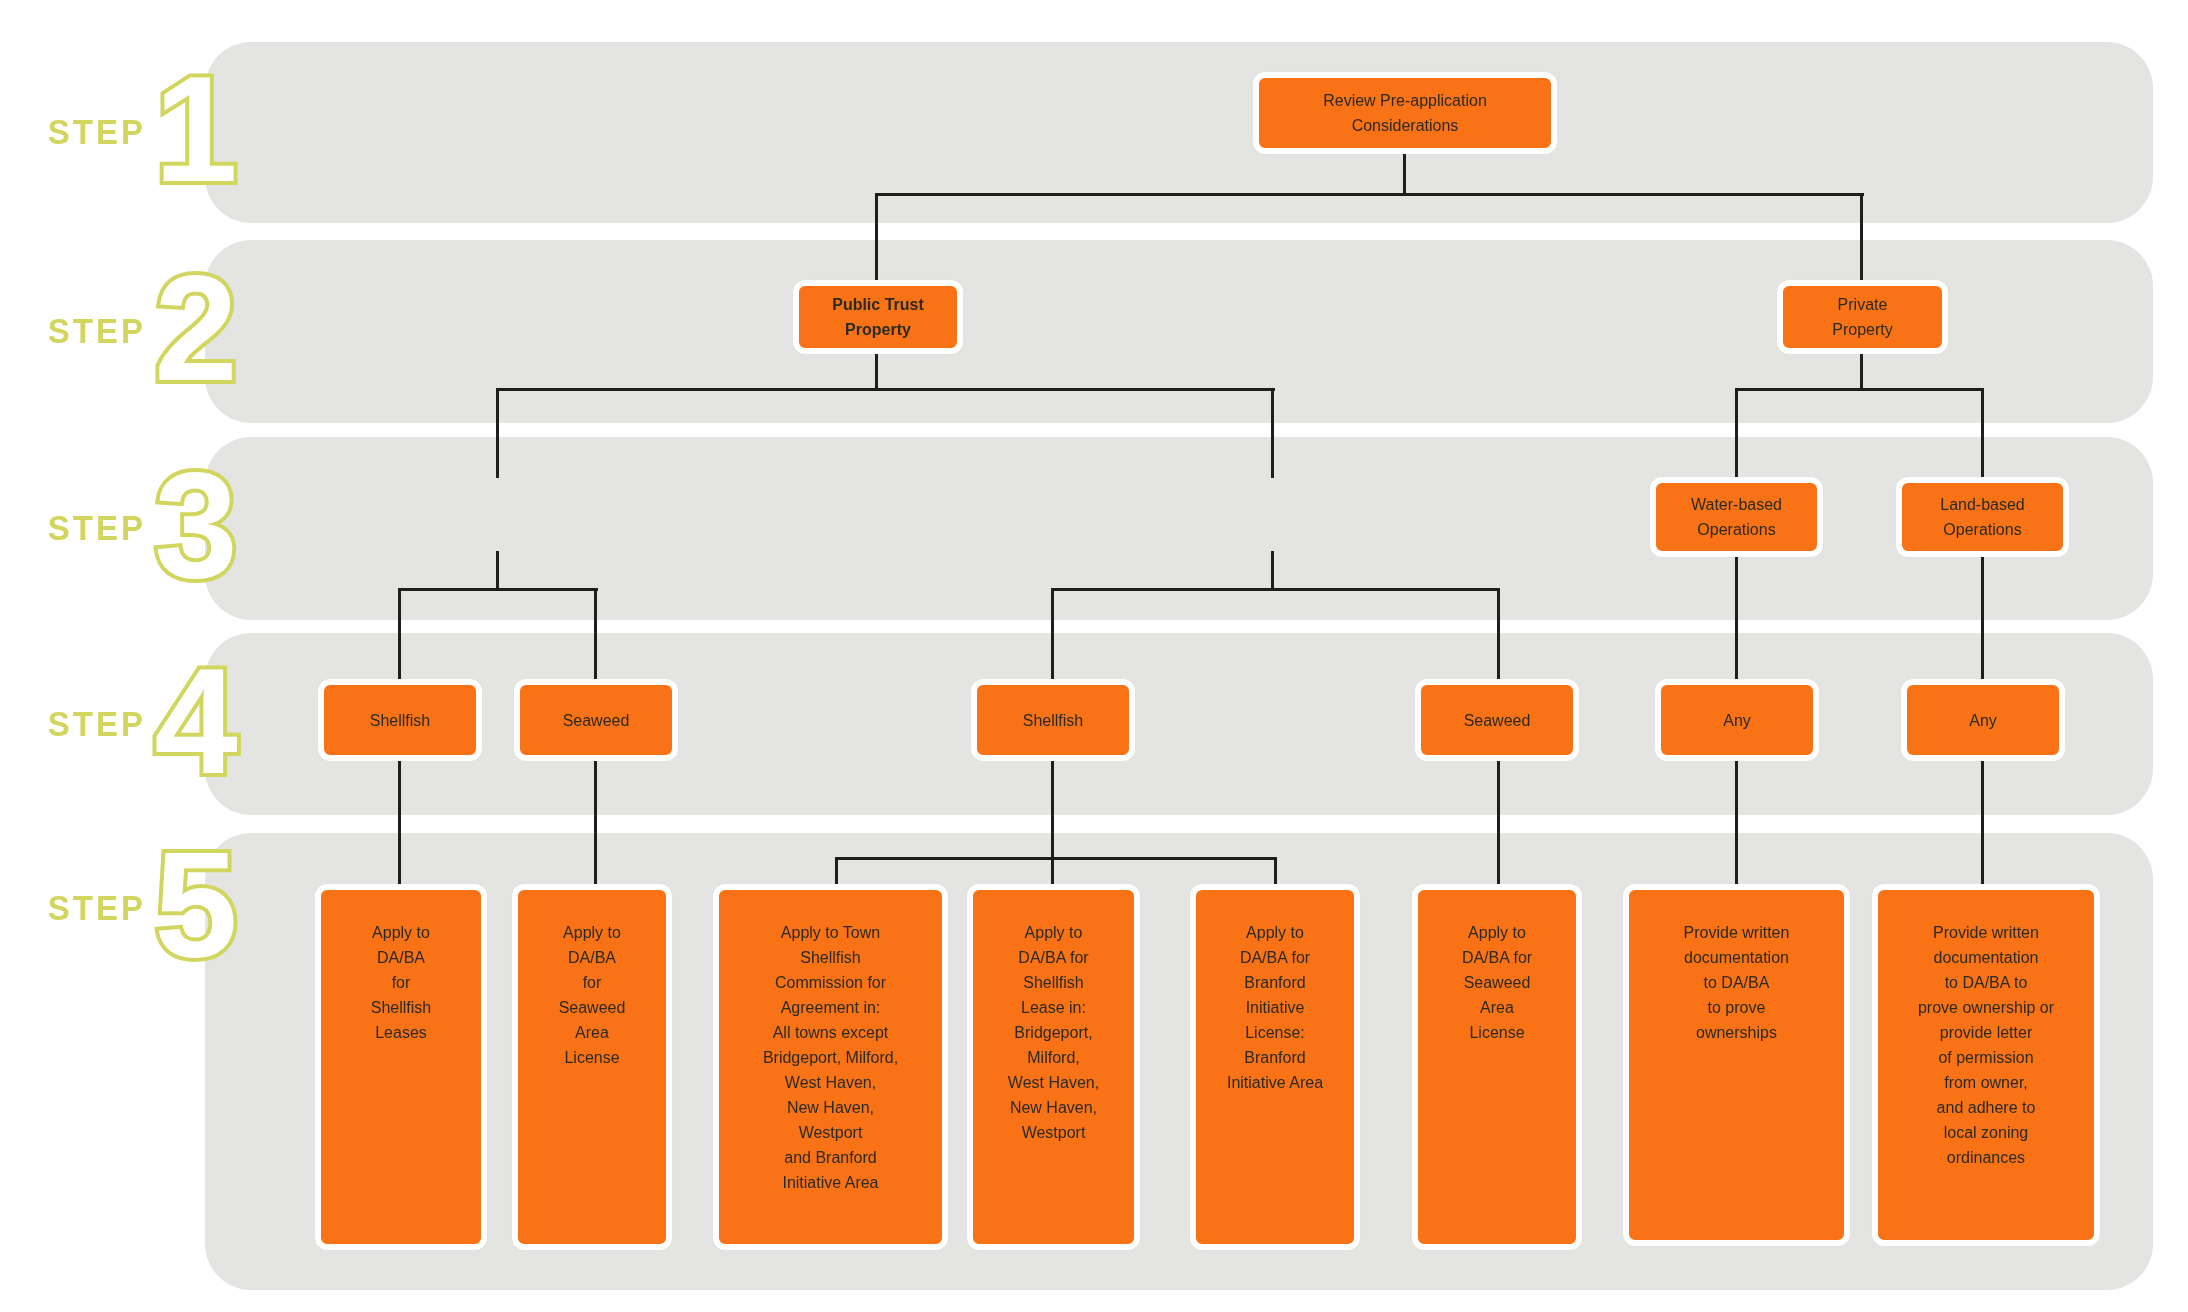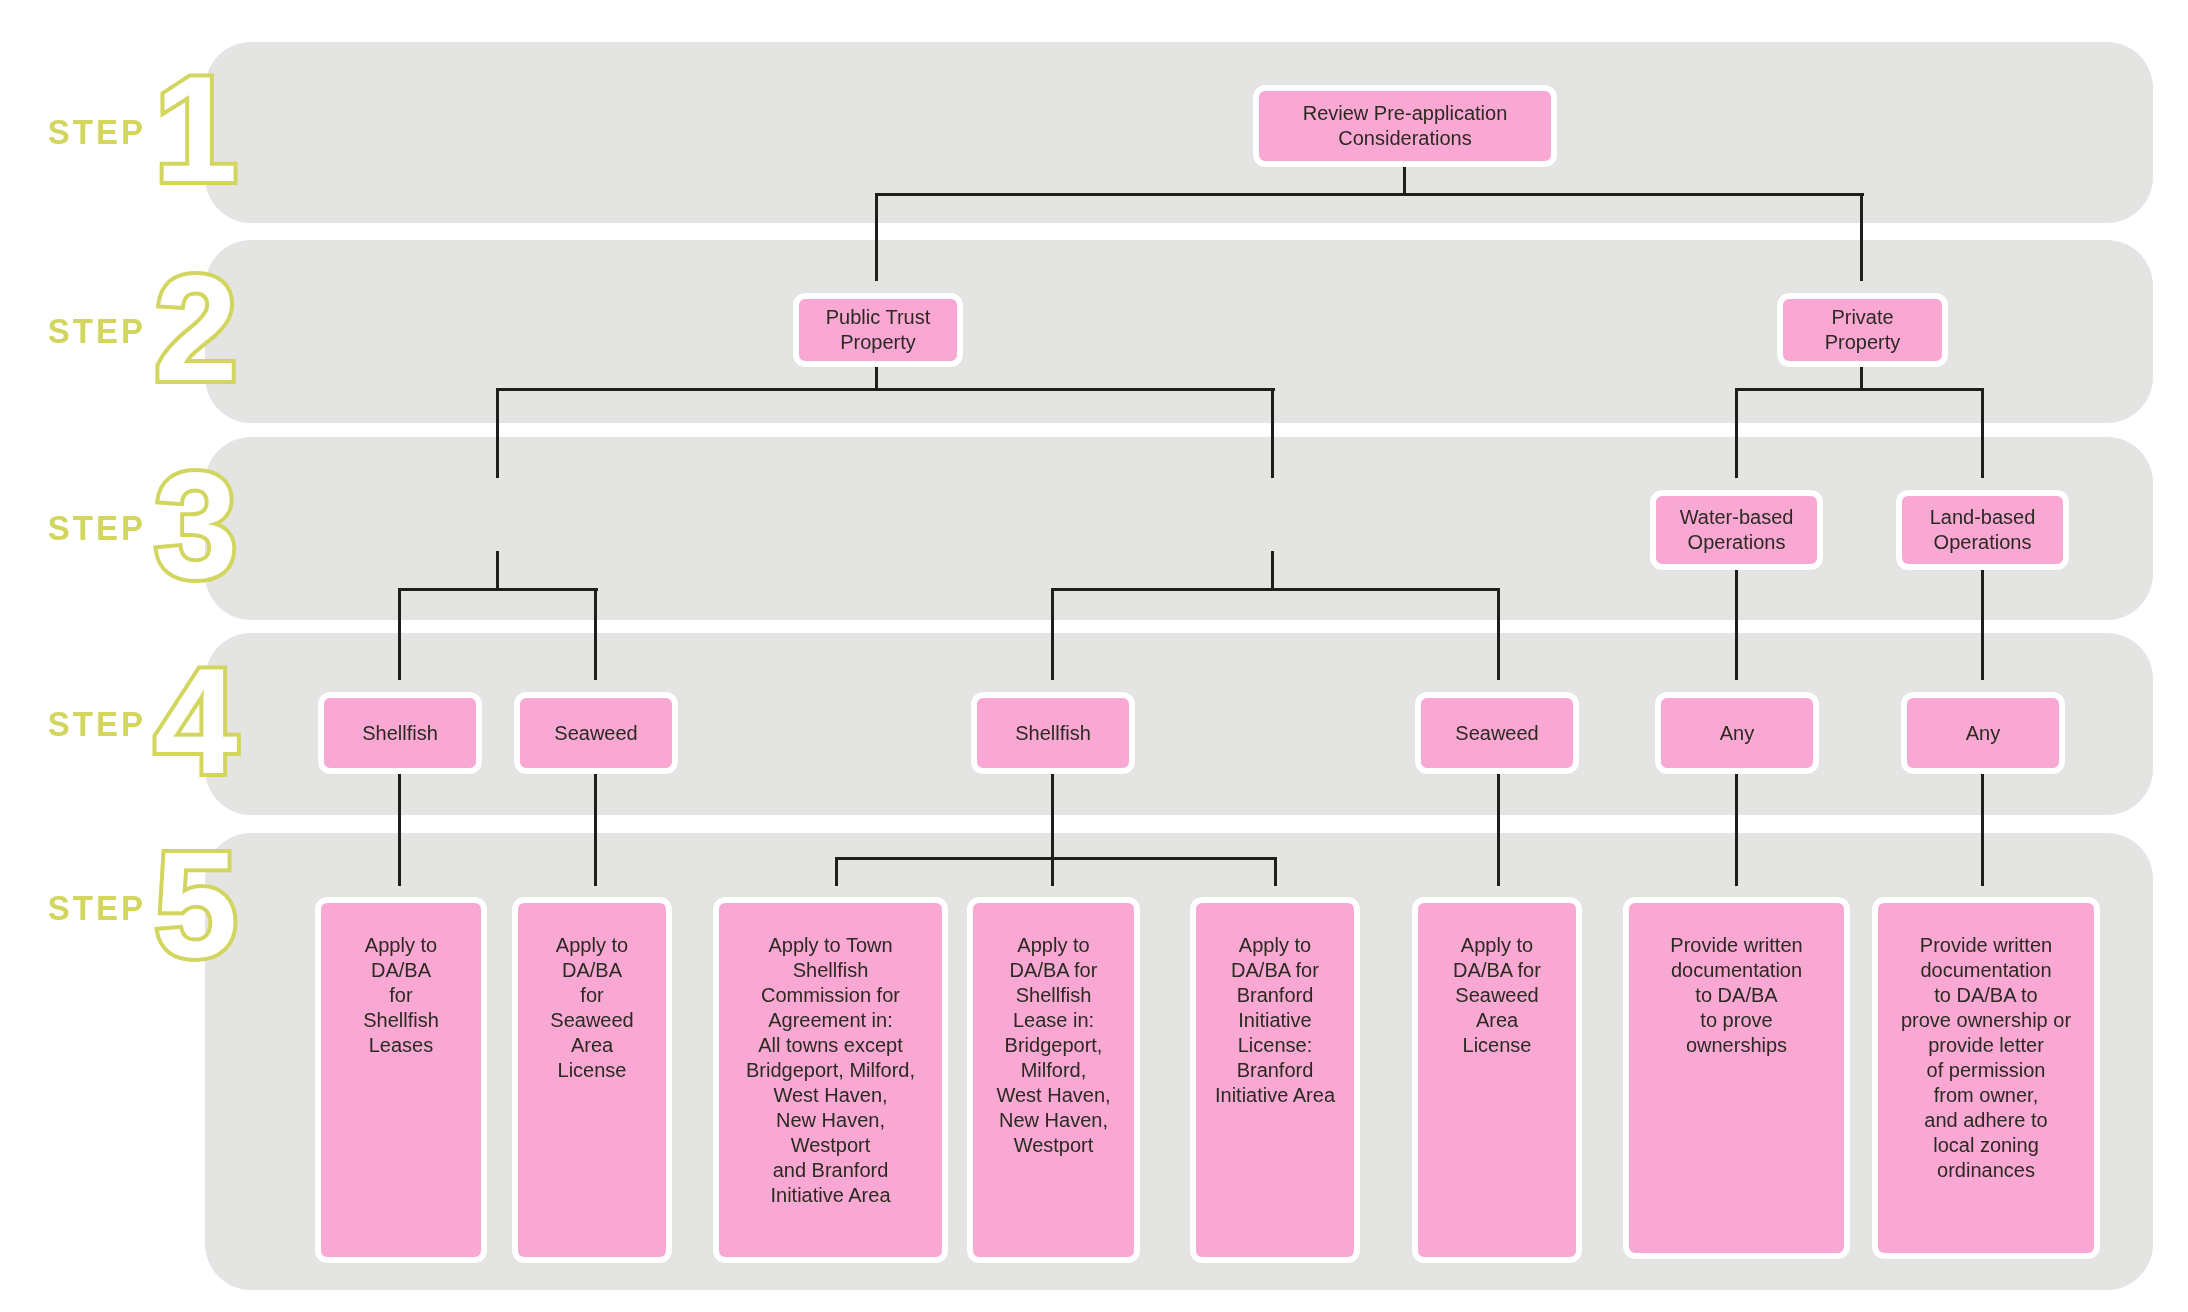--- a/index.html
+++ b/index.html
@@ -35,31 +35,30 @@
     font-weight:bold;
     font-size:150px;
     fill:#ffffff;
     stroke:#d2d65e;
     stroke-width:8px;
     paint-order:stroke;
   }
   .node{
     position:absolute;
     box-sizing:border-box;
-    background:#f9a8d4;
+    background:#f97316;
     border:6px solid #ffffff;
     border-radius:12px;
     display:flex;align-items:center;justify-content:center;
     text-align:center;
-    font-size:20px;
+    font-size:16px;
     line-height:25px;
     color:#2a2a20;
     white-space:pre-line;
     box-shadow:0 0 1px rgba(0,0,0,0.08);
-    margin-top:13px;
   }
   .node.tall{
     align-items:flex-start;
     padding-top:30px;
   }
   .vline,.hline{
     position:absolute;
     background:#1e1e1c;
   }
   .vline{width:3px;}
@@ -138,21 +137,21 @@
   <div class="hline" style="left:837px;top:857px;width:440px;"></div>
   <div class="vline" style="left:835px;top:857px;height:29px;"></div>
   <div class="vline" style="left:1274px;top:857px;height:29px;"></div>
   <div class="vline" style="left:1497px;top:760px;height:126px;"></div>
   <div class="vline" style="left:1735px;top:760px;height:126px;"></div>
   <div class="vline" style="left:1981px;top:760px;height:126px;"></div>
 
   <div class="node" style="left:1253px;top:72px;width:304px;height:82px;">Review Pre-application
 Considerations</div>
 
-  <div class="node" style="left:793px;top:280px;width:170px;height:74px;">Public Trust
+  <div class="node" style="left:793px;top:280px;width:170px;height:74px;font-weight:bold;">Public Trust
 Property</div>
   <div class="node" style="left:1777px;top:280px;width:171px;height:74px;">Private
 Property</div>
 
   <div class="node" style="left:1650px;top:477px;width:173px;height:80px;text-align:center;">Water-based
 Operations</div>
   <div class="node" style="left:1896px;top:477px;width:173px;height:80px;">Land-based
 Operations</div>
 
   <div class="node" style="left:318px;top:679px;width:164px;height:82px;">Shellfish</div>

